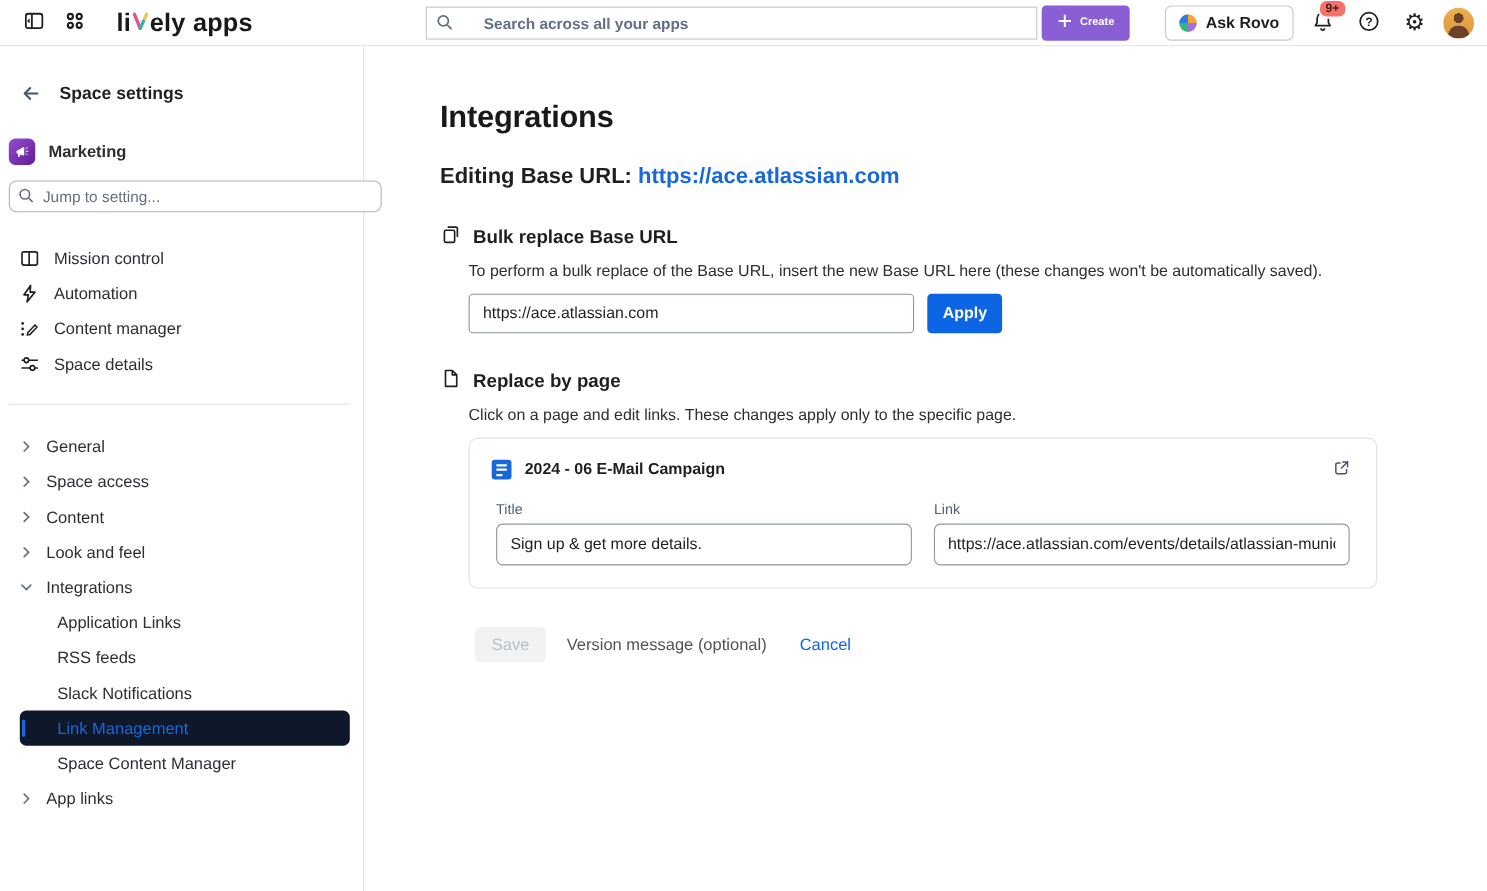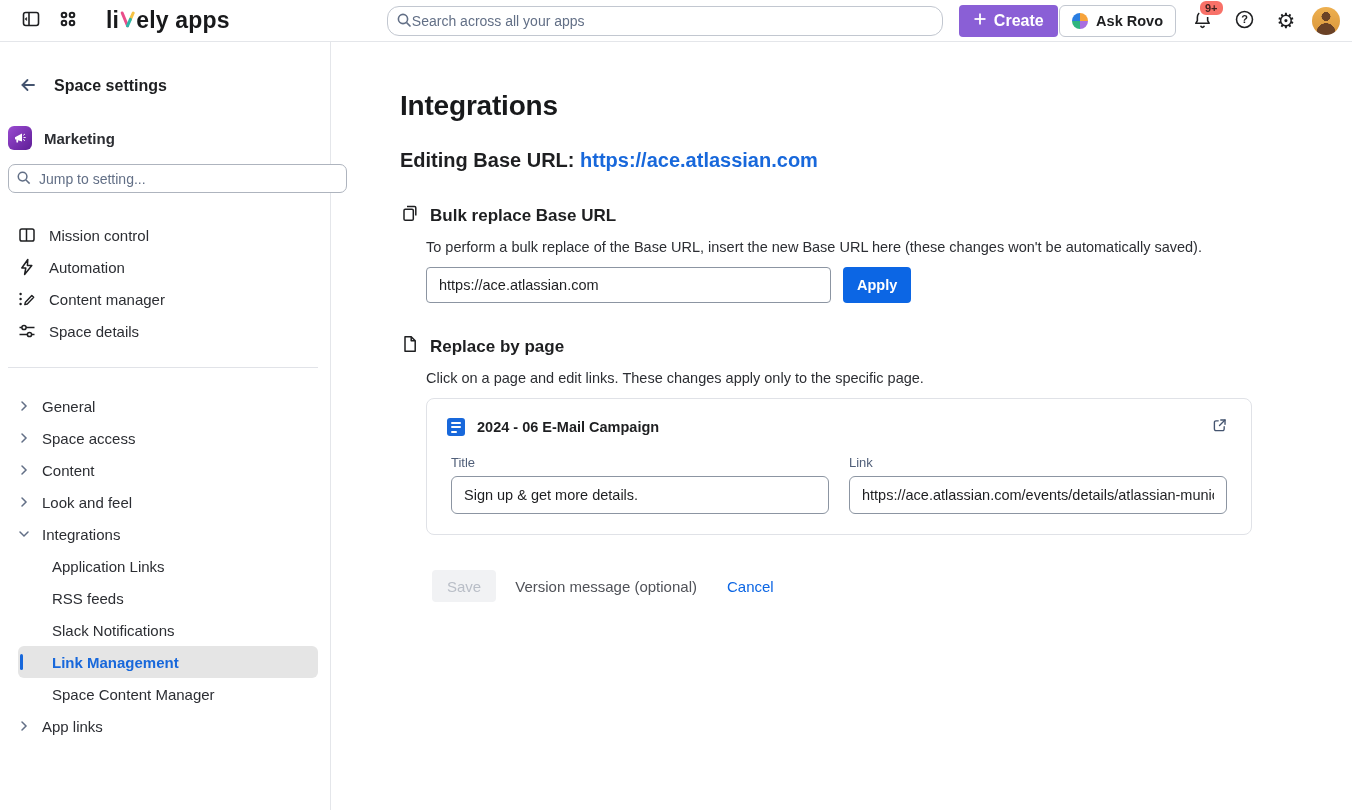--- a/index.html
+++ b/index.html
@@ -8,28 +8,28 @@
 
   
   .topbar { height:42px; display:flex; align-items:center; padding:0 12px 0 15px;
     border-bottom:1px solid #e4e6ea; background:#fff; }
   .icon-btn { width:32px; height:32px; display:flex; align-items:center; justify-content:center;
     border:none; background:transparent; border-radius:4px; cursor:pointer; color:#1e1f21; }
   .logo { display:flex; align-items:baseline; gap:1px; font-size:23px; font-weight:700;
     letter-spacing:.2px; margin-left:22px; color:#18191b; }
   .logo svg { align-self:center; margin-top:3px; }
   .search-wrap { position:relative; margin-left:157px; width:556px; }
-  .search-wrap input { width:100%; height:30px; border:1px solid #c2c7d0; border-radius:12px;
-    padding:0 10px 0 24px; font-size:14px; color:#1e1f21; outline:none;
-    font-family:"Liberation Sans",sans-serif; }
+  .search-wrap input { width:100%; height:30px; border:1px solid #c2c7d0; border-radius:0;
+    padding:0 10px 0 52px; font-size:14px; color:#1e1f21; outline:none;
+    font-family:"Liberation Sans",sans-serif;font-weight:bold; }
   .search-wrap input::placeholder { color:#626f86; }
   .search-glyph { position:absolute; left:9px; top:6px; }
-  .create-btn { margin-left:16px; height:32px; display:flex; align-items:center; gap:7px;
+  .create-btn { margin-left:4px; height:32px; display:flex; align-items:center; gap:7px;
     background:#8a5fd6; color:#fff; border:none; border-radius:4px; padding:0 14px;
-    font-size:16px; font-weight:600; cursor:pointer; font-family:"Liberation Sans",sans-serif; }
+    font-size:10px; font-weight:600; cursor:pointer; font-family:"Liberation Sans",sans-serif; }
   .tb-right { margin-left:auto; display:flex; align-items:center; gap:10px; }
   .rovo-btn { height:32px; display:flex; align-items:center; gap:8px; background:#fff;
     border:1px solid #c2c7d0; border-radius:6px; padding:0 12px; font-size:14.5px; font-weight:700;
     color:#1e1f21; cursor:pointer; font-family:"Liberation Sans",sans-serif; }
   .rovo-dot { width:16px; height:16px; border-radius:50%;
     background:conic-gradient(#f6a33b 0 90deg,#a86ee0 90deg 180deg,#2fb57f 180deg 270deg,#2a7de1 270deg 360deg); }
   .bell-wrap { position:relative; }
   .badge { position:absolute; top:-6px; left:12px; background:#f87168; color:#42221f;
     font-size:11px; font-weight:700; border-radius:8px; padding:1px 5px; border:2px solid #fff; }
   .avatar { width:28px; height:28px; border-radius:50%; cursor:pointer; border:none;
@@ -55,21 +55,21 @@
   .sb-jump input::placeholder { color:#626f86; }
   .sb-jump .search-glyph { left:8px; top:6px; }
   .sb-list { margin-top:26px; }
   .sb-item { display:flex; align-items:center; gap:12px; height:32px; padding-left:17px;
     font-size:15px; color:#2c2e33; cursor:pointer; border-radius:6px; }
   .divider { height:1px; background:#e1e3e8; margin:20px 0 22px 8px; }
   .sb-section { display:flex; align-items:center; gap:10px; height:32px; padding-left:16px;
     font-size:15px; color:#2c2e33; cursor:pointer; border-radius:6px; }
   .sb-sub { position:relative; display:flex; align-items:center; height:32px; padding-left:52px;
     font-size:15px; color:#2c2e33; cursor:pointer; border-radius:6px; margin-left:18px; }
-  .sb-sub.selected { background:#e5e5e5; color:#1868db; font-weight:700; }
+  .sb-sub.selected { background:#0f172a; color:#1868db; font-weight:400; }
   .sb-sub.selected::before { content:""; position:absolute; left:2px; top:8px; width:3px; height:16px;
     background:#1868db; border-radius:2px; }
   .sb-sub { padding-left:34px; }
   .chev { color:#626f86; display:flex; }
 
   
   .main { flex:1; padding:48px 0 0 69px; }
   .page-title { font-size:28px; font-weight:700; color:#18191b; letter-spacing:-.2px; }
   .subtitle { margin-top:27px; font-size:20px; font-weight:700; color:#1e1f21; }
   .subtitle a { color:#1868db; text-decoration:none; }

